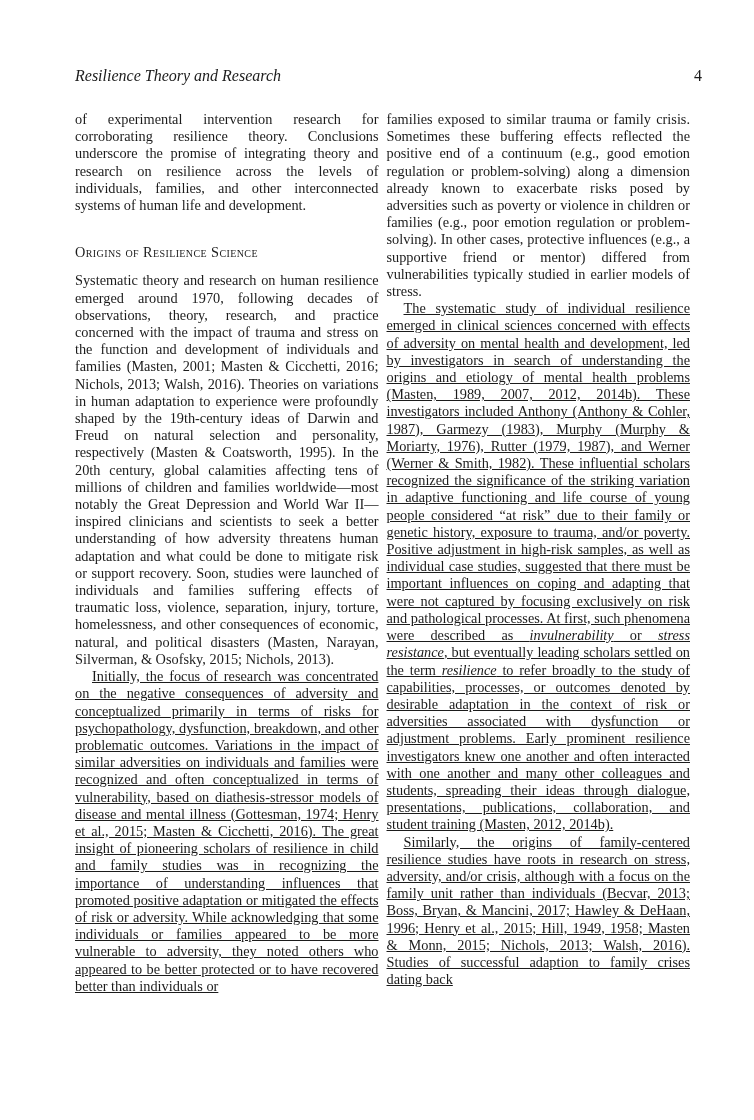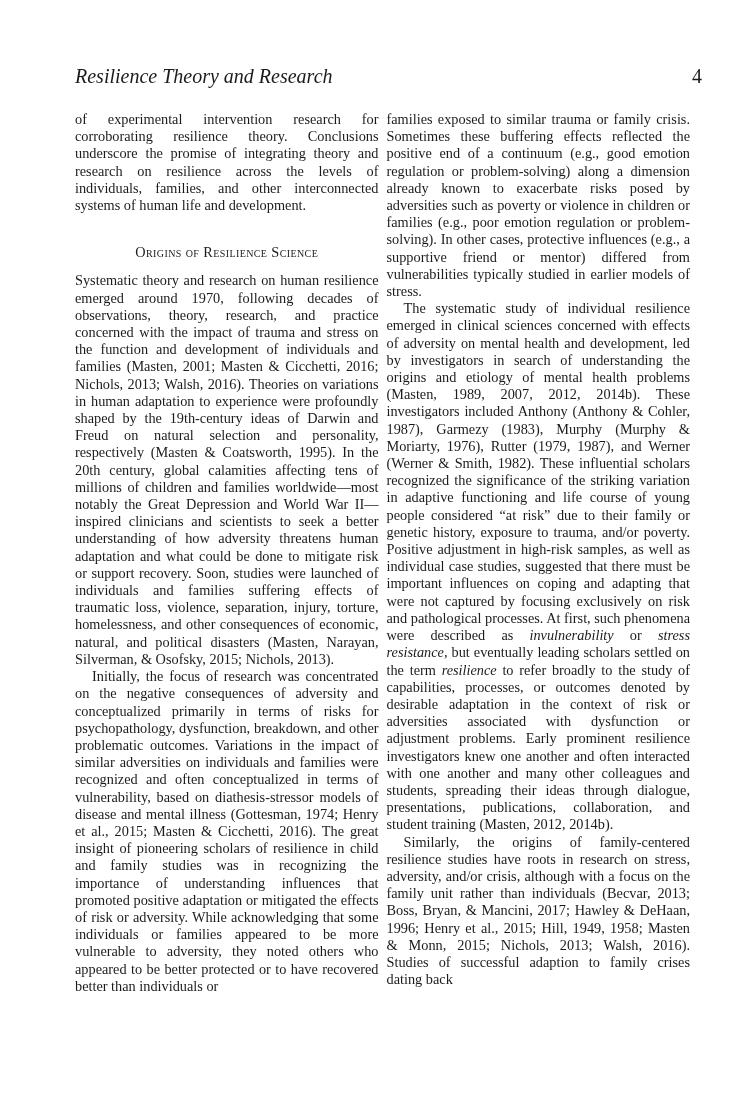--- a/index.html
+++ b/index.html
@@ -15,21 +15,21 @@
     background: #ffffff;
     color: #1b1b1b;
     font-family: "Liberation Serif", "DejaVu Serif", serif;
     padding: 68px 52px 0 75px;
     overflow: hidden;
   }
   .running-header {
     display: flex;
     justify-content: space-between;
     align-items: baseline;
-    font-size: 20px;
+    font-size: 16px;
     line-height: 16px;
     margin-bottom: 27px;
   }
   .running-head {
     font-style: italic;
   }
   .page-number {
     font-style: normal;
   }
   .columns {
@@ -43,27 +43,27 @@
     line-height: 17.2px;
     text-align: justify;
     hyphens: auto;
     -webkit-hyphens: auto;
   }
   .col p {
     margin: 0;
   }
   .col p.indent {
     text-indent: 17px;
+    text-decoration: underline;
   }
   .section-heading {
     font-size: 14.3px;
     font-weight: normal;
     font-variant: small-caps;
     letter-spacing: 0.4px;
-    text-align: center;
     margin: 30px 0 11px 0;
     line-height: 17.2px;
   }
   .col em {
     font-style: italic;
   }
 </style>
 </head>
 <body>
 

